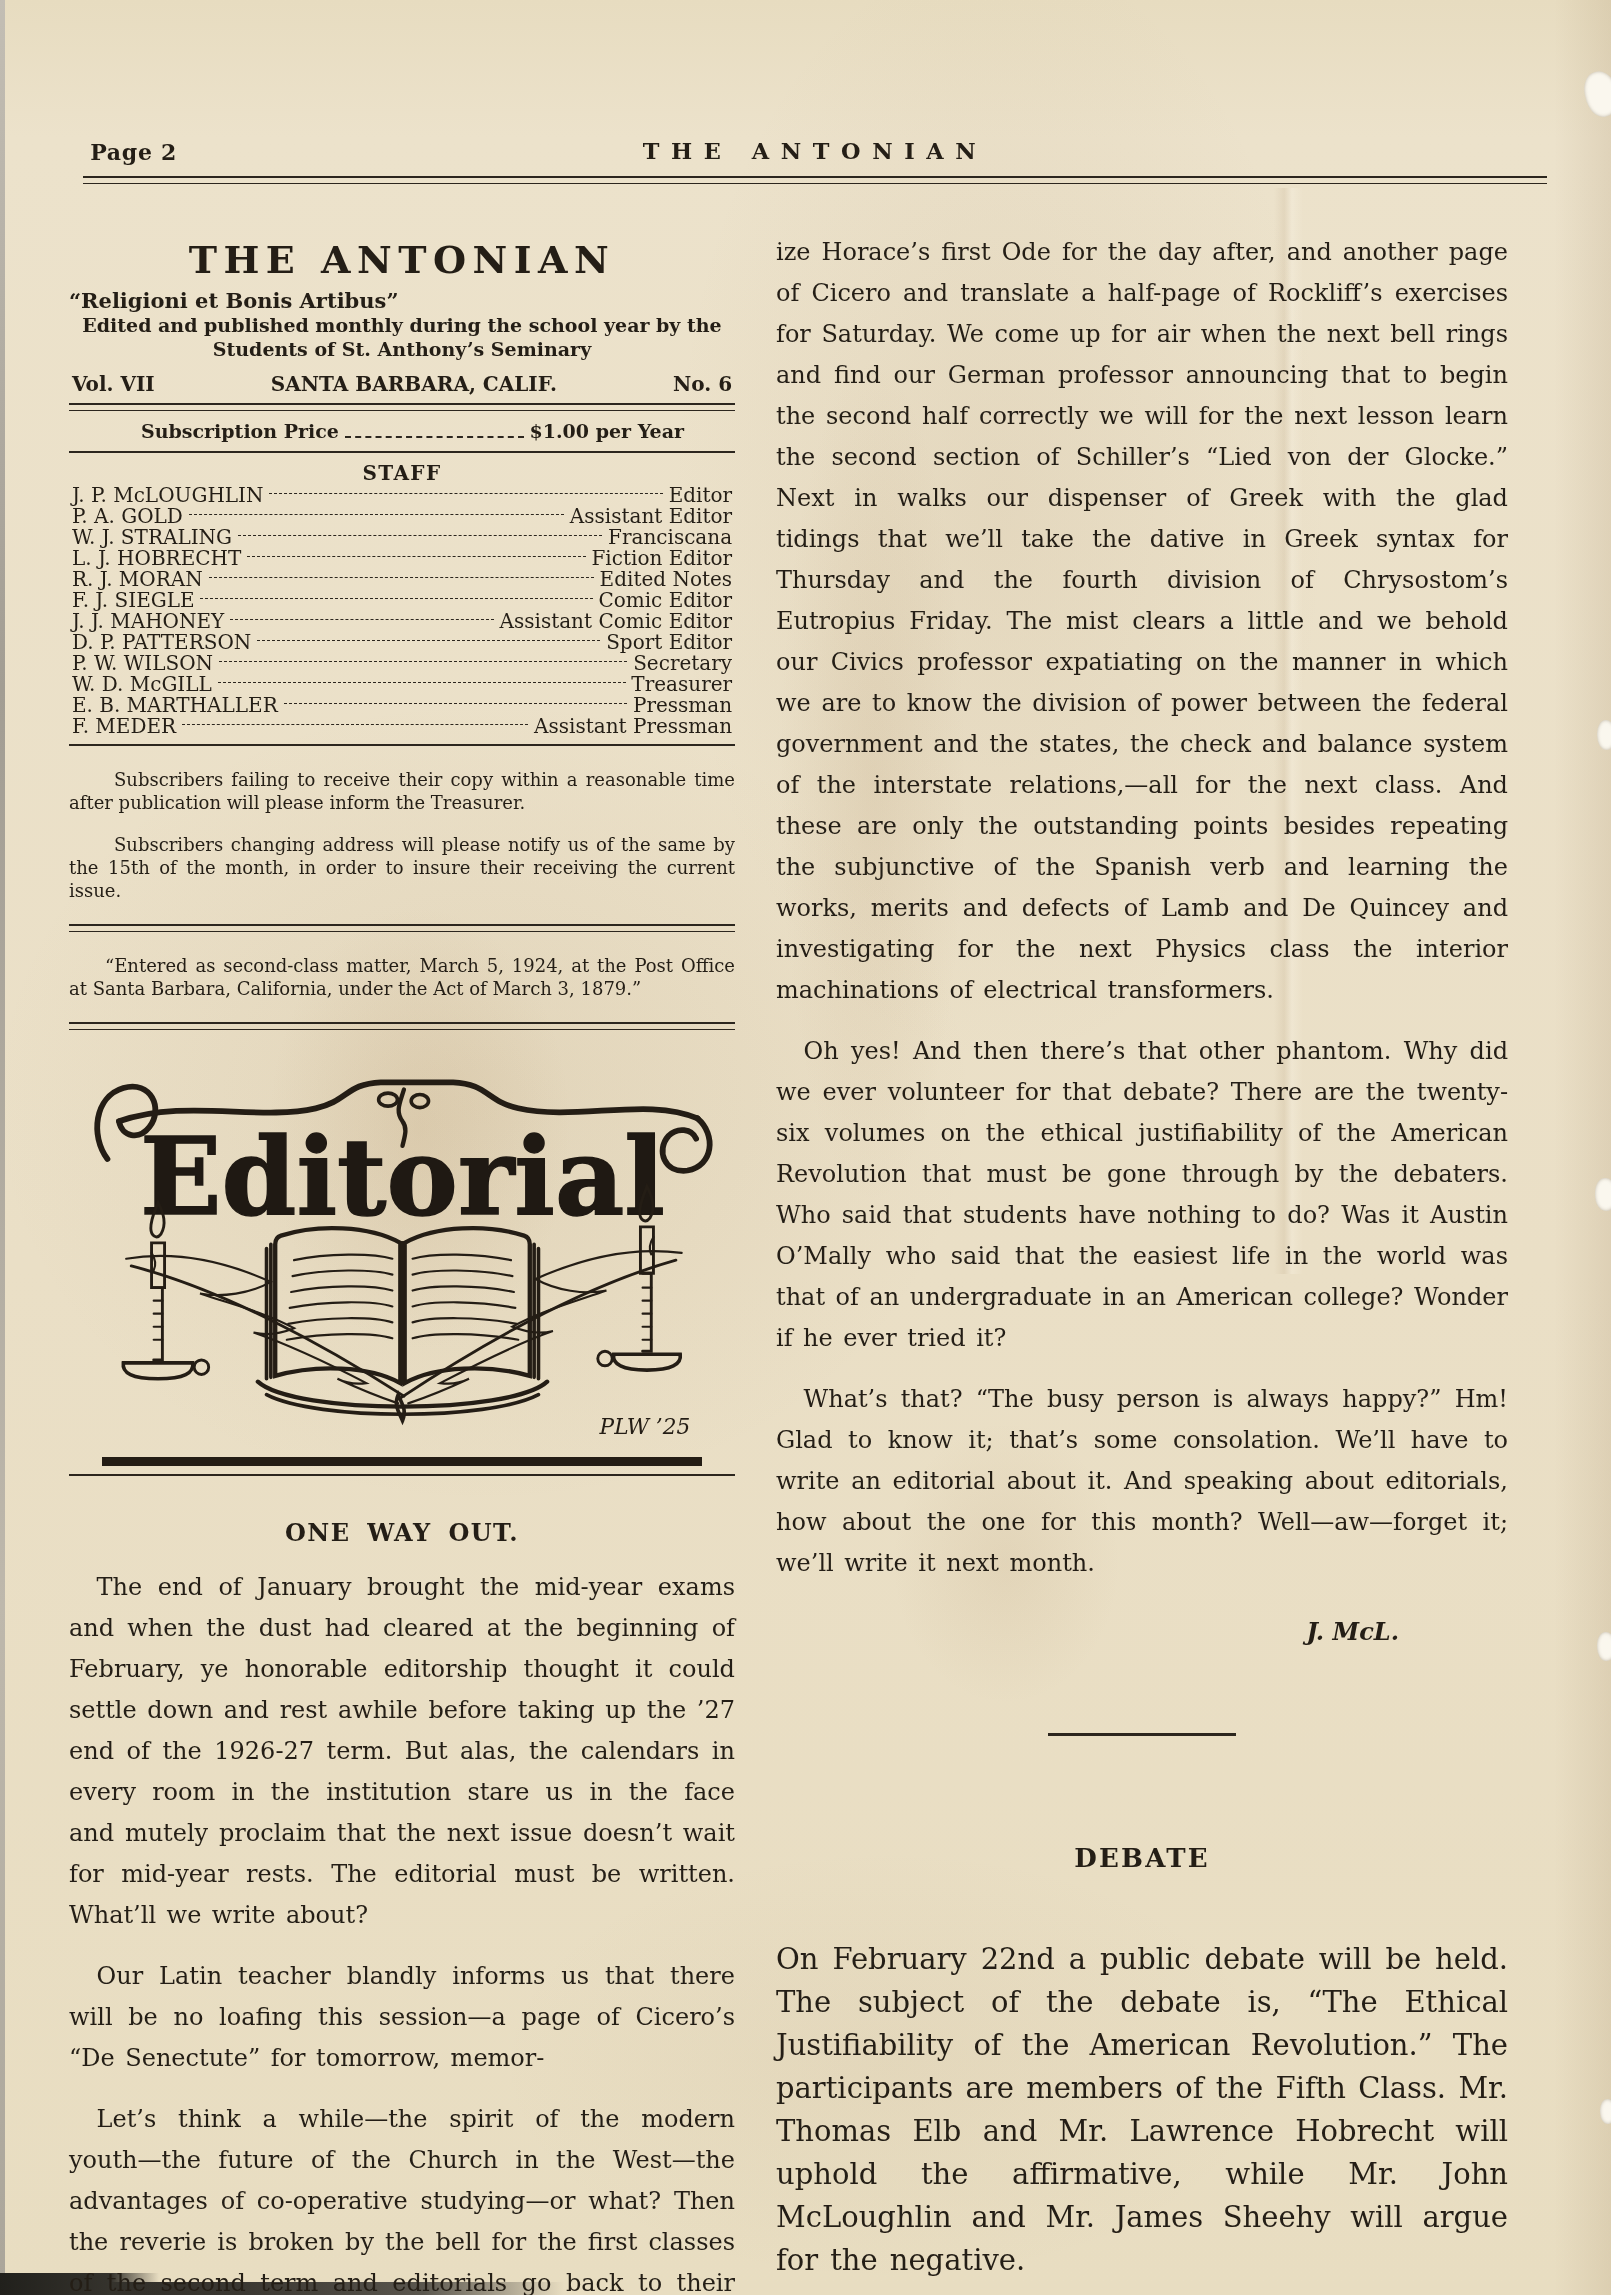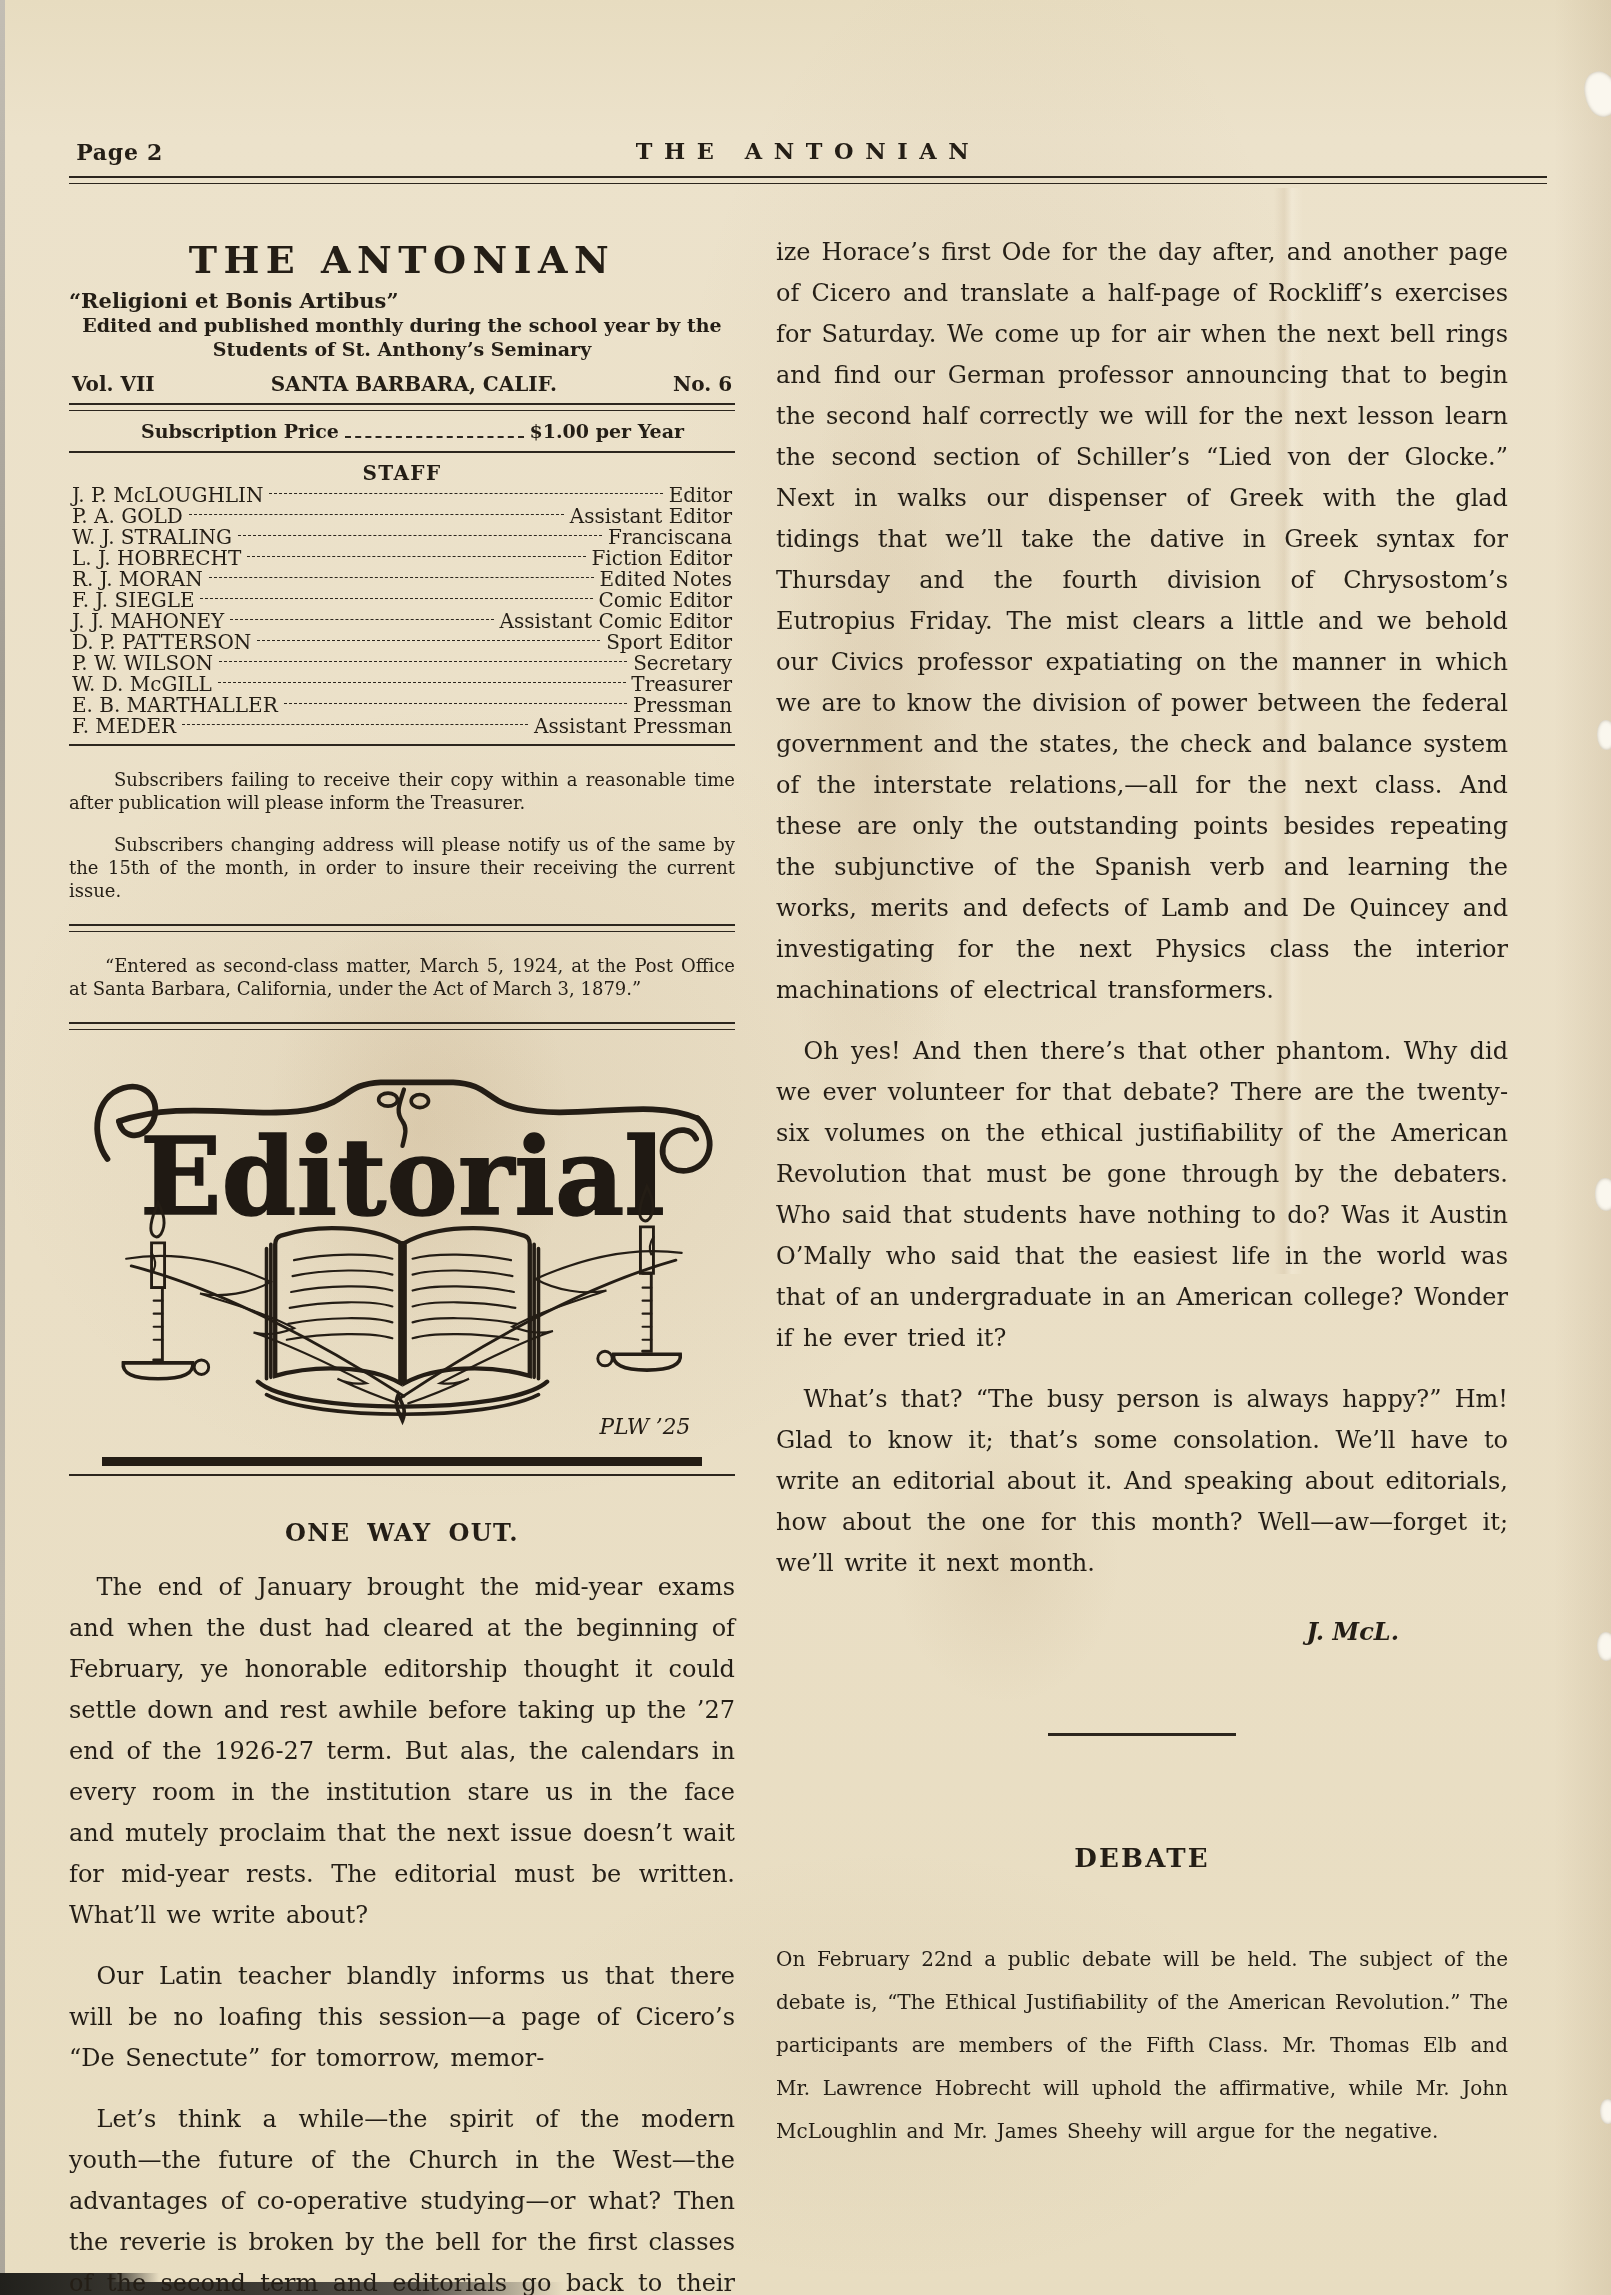--- a/index.html
+++ b/index.html
@@ -30,21 +30,21 @@
     background:linear-gradient(90deg,#21201c,#35332d 70%, rgba(53,51,45,0));}
   .notch{position:absolute;background:#faf7ee;border-radius:46% 54% 50% 50%;
     box-shadow:inset 0 0 3.6px rgba(80,60,30,.35);}
   .notch.n1{right:-5.8px;top:71px;width:33px;height:46px;transform:rotate(-12deg);}
   .notch.n2{right:-4.3px;top:720px;width:19px;height:30px;}
   .notch.n3{right:-5px;top:1178px;width:22px;height:33px;}
   .notch.n4{right:-4.3px;top:1632px;width:19px;height:29px;}
   .notch.n5{right:-4.3px;top:2099px;width:16px;height:24.6px;}
 
   
-  .pg-header{position:absolute;left:69px;right:65px;top:135px;height:43px;}
+  .pg-header{position:absolute;left:83px;right:65px;top:135px;height:43px;}
   .pg-num{position:absolute;left:7.2px;top:4.3px;font-size:22px;font-weight:bold;letter-spacing:0.7px;}
   .pg-title{position:absolute;left:0;right:0;top:2.9px;text-align:center;
     font-size:22.4px;font-weight:bold;letter-spacing:11.6px;}
   .pg-rule{position:absolute;left:0;right:0;top:41px;height:5px;
     border-top:2.2px solid #2c261e;border-bottom:1.4px solid #2c261e;}
 
   
   .col-left{position:absolute;left:69px;top:217px;width:666px;}
   .col-right{position:absolute;left:776px;top:217px;width:732px;}
 
@@ -76,21 +76,21 @@
   
   .art-head{text-align:center;font-size:24px;font-weight:bold;
     letter-spacing:1.4px;word-spacing:7.2px;margin-top:42px;}
   .art-p{font-size:24px;line-height:41px;text-align:justify;word-spacing:2.9px;margin:20px 0 0 0;}
   .indent{text-indent:27.5px;}
   .signature{text-align:right;font-size:24px;font-weight:bold;font-style:italic;
     padding-right:109px;margin-top:33px;}
   .short-rule{width:188px;height:3.6px;background:#2c261e;margin:87px auto 0 auto;}
   .debate-head{text-align:center;font-size:26px;font-weight:bold;
     letter-spacing:2.2px;margin-top:107px;}
-  .debate-p{font-size:20px;line-height:43px;text-align:justify;word-spacing:2.9px;margin-top:65px;}
+  .debate-p{font-size:29px;line-height:43px;text-align:justify;word-spacing:2.9px;margin-top:65px;}
 
   svg .ink{stroke:#241d15;fill:none;stroke-linecap:round;}
 </style>
 </head>
 <body>
 
 <div class="canvas">
   <div class="paper"></div>
   <div class="stain s1"></div>
   <div class="stain s2"></div>

